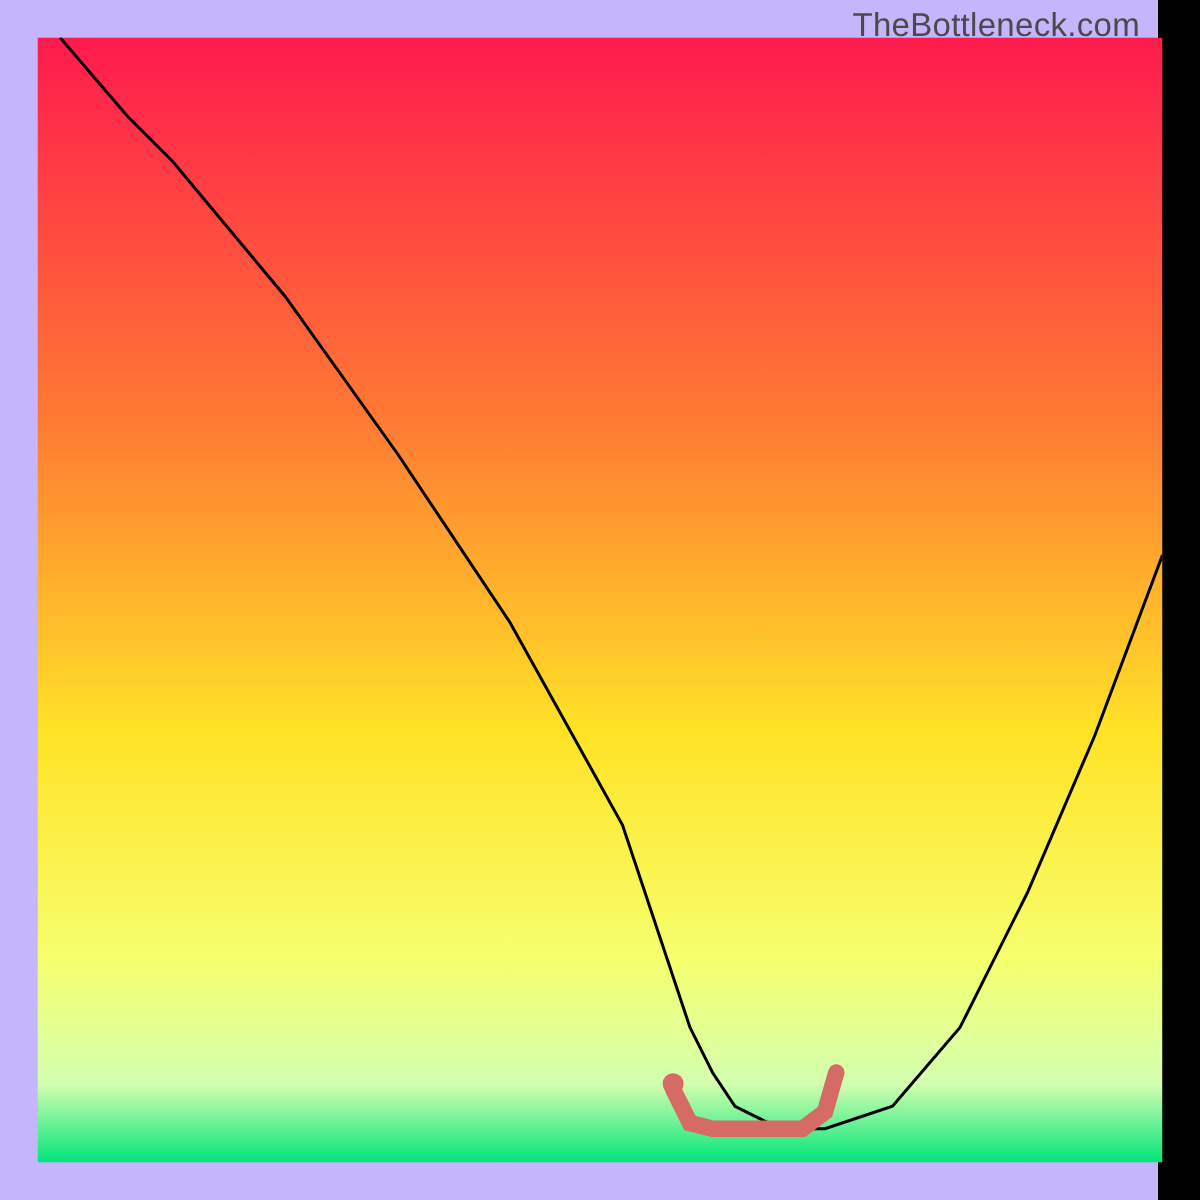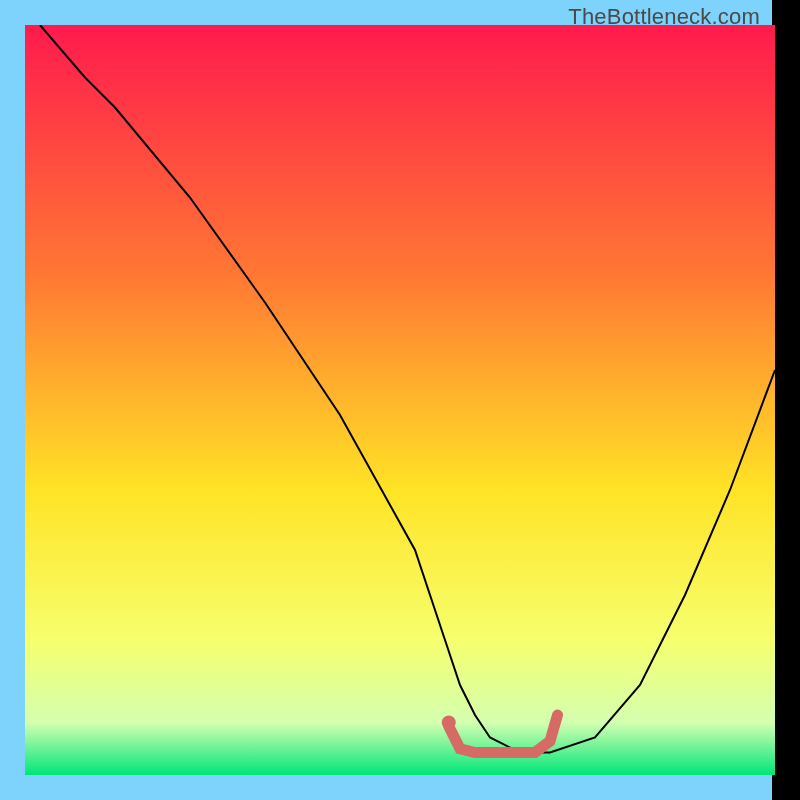--- a/index.html
+++ b/index.html
@@ -8,21 +8,21 @@
     background: #000;
     width: 800px;
     height: 800px;
     overflow: hidden;
     font-family: Arial, Helvetica, sans-serif;
   }
   .frame {
     position: relative;
     width: 772px;
     height: 800px;
-    background: #7dd3fc;
+    background: #c4b5fd;
   }
   .watermark {
     position: absolute;
     top: 4px;
     right: 12px;
     color: #4a4a4a;
     font-size: 22px;
     font-weight: 400;
     letter-spacing: 0.2px;
   }

